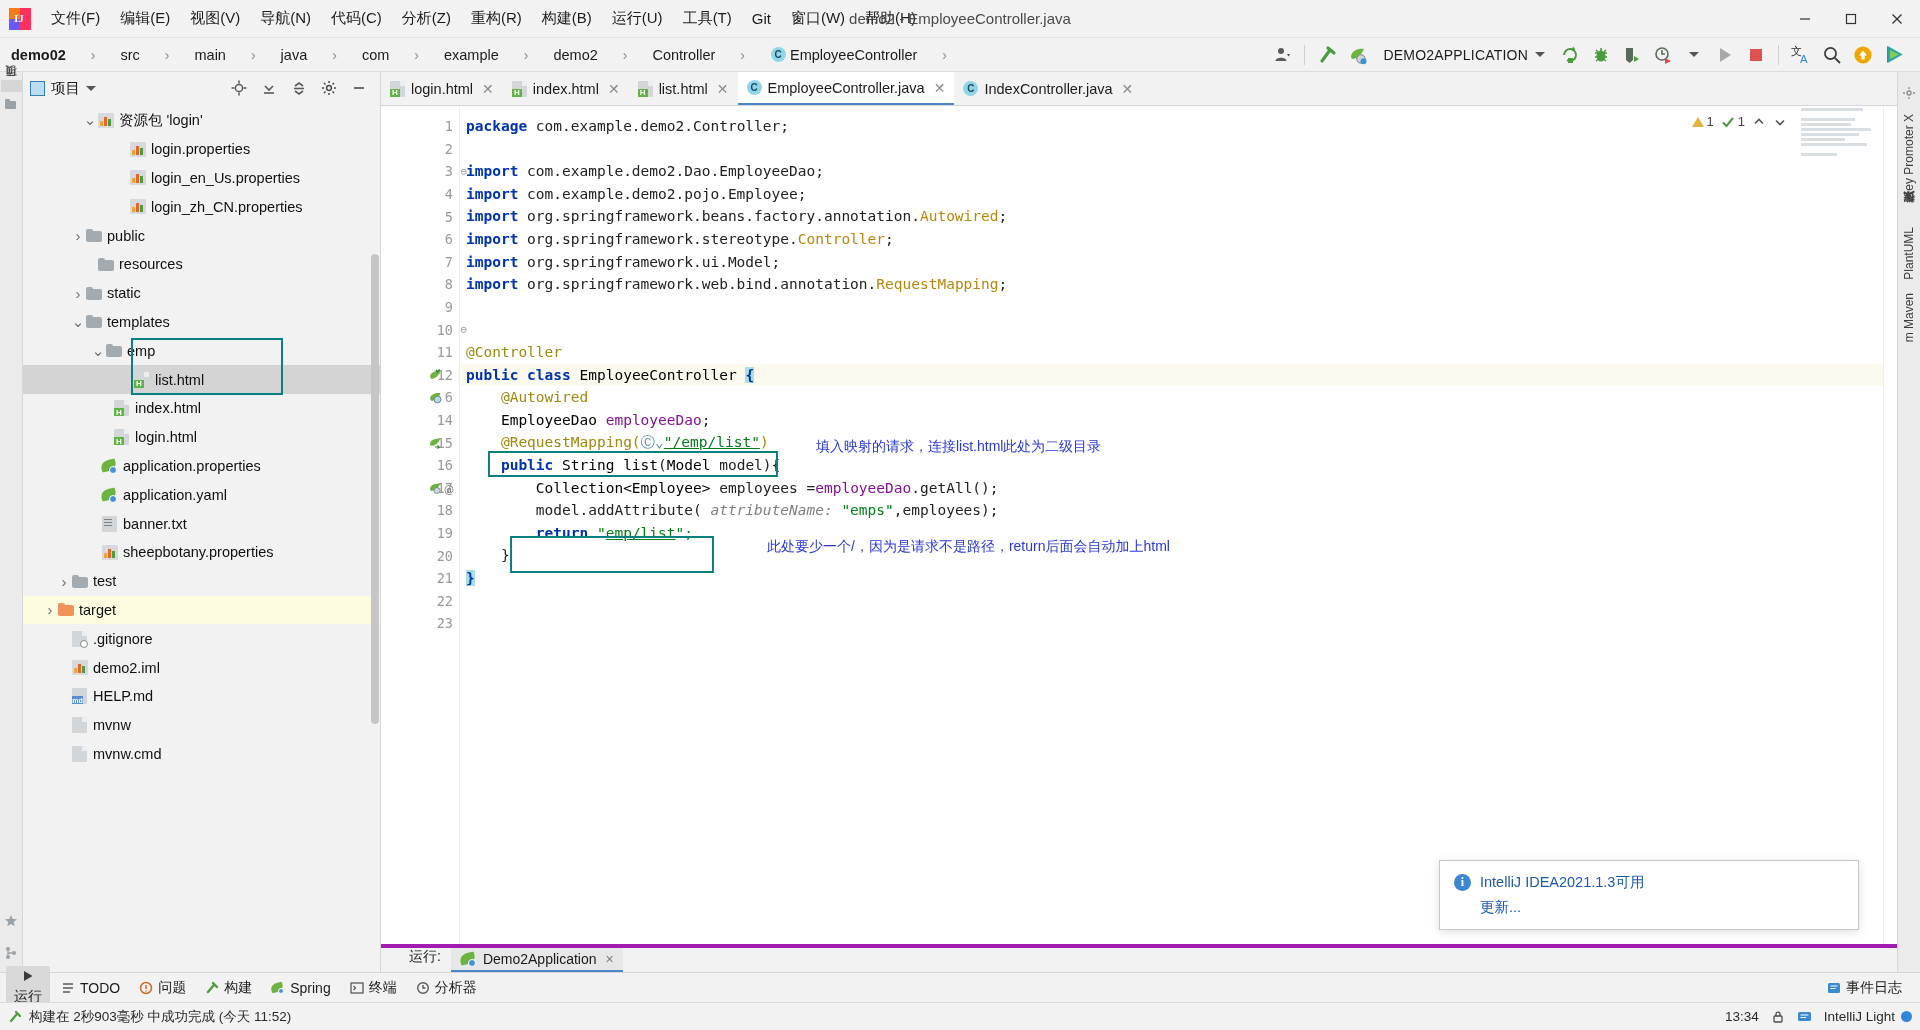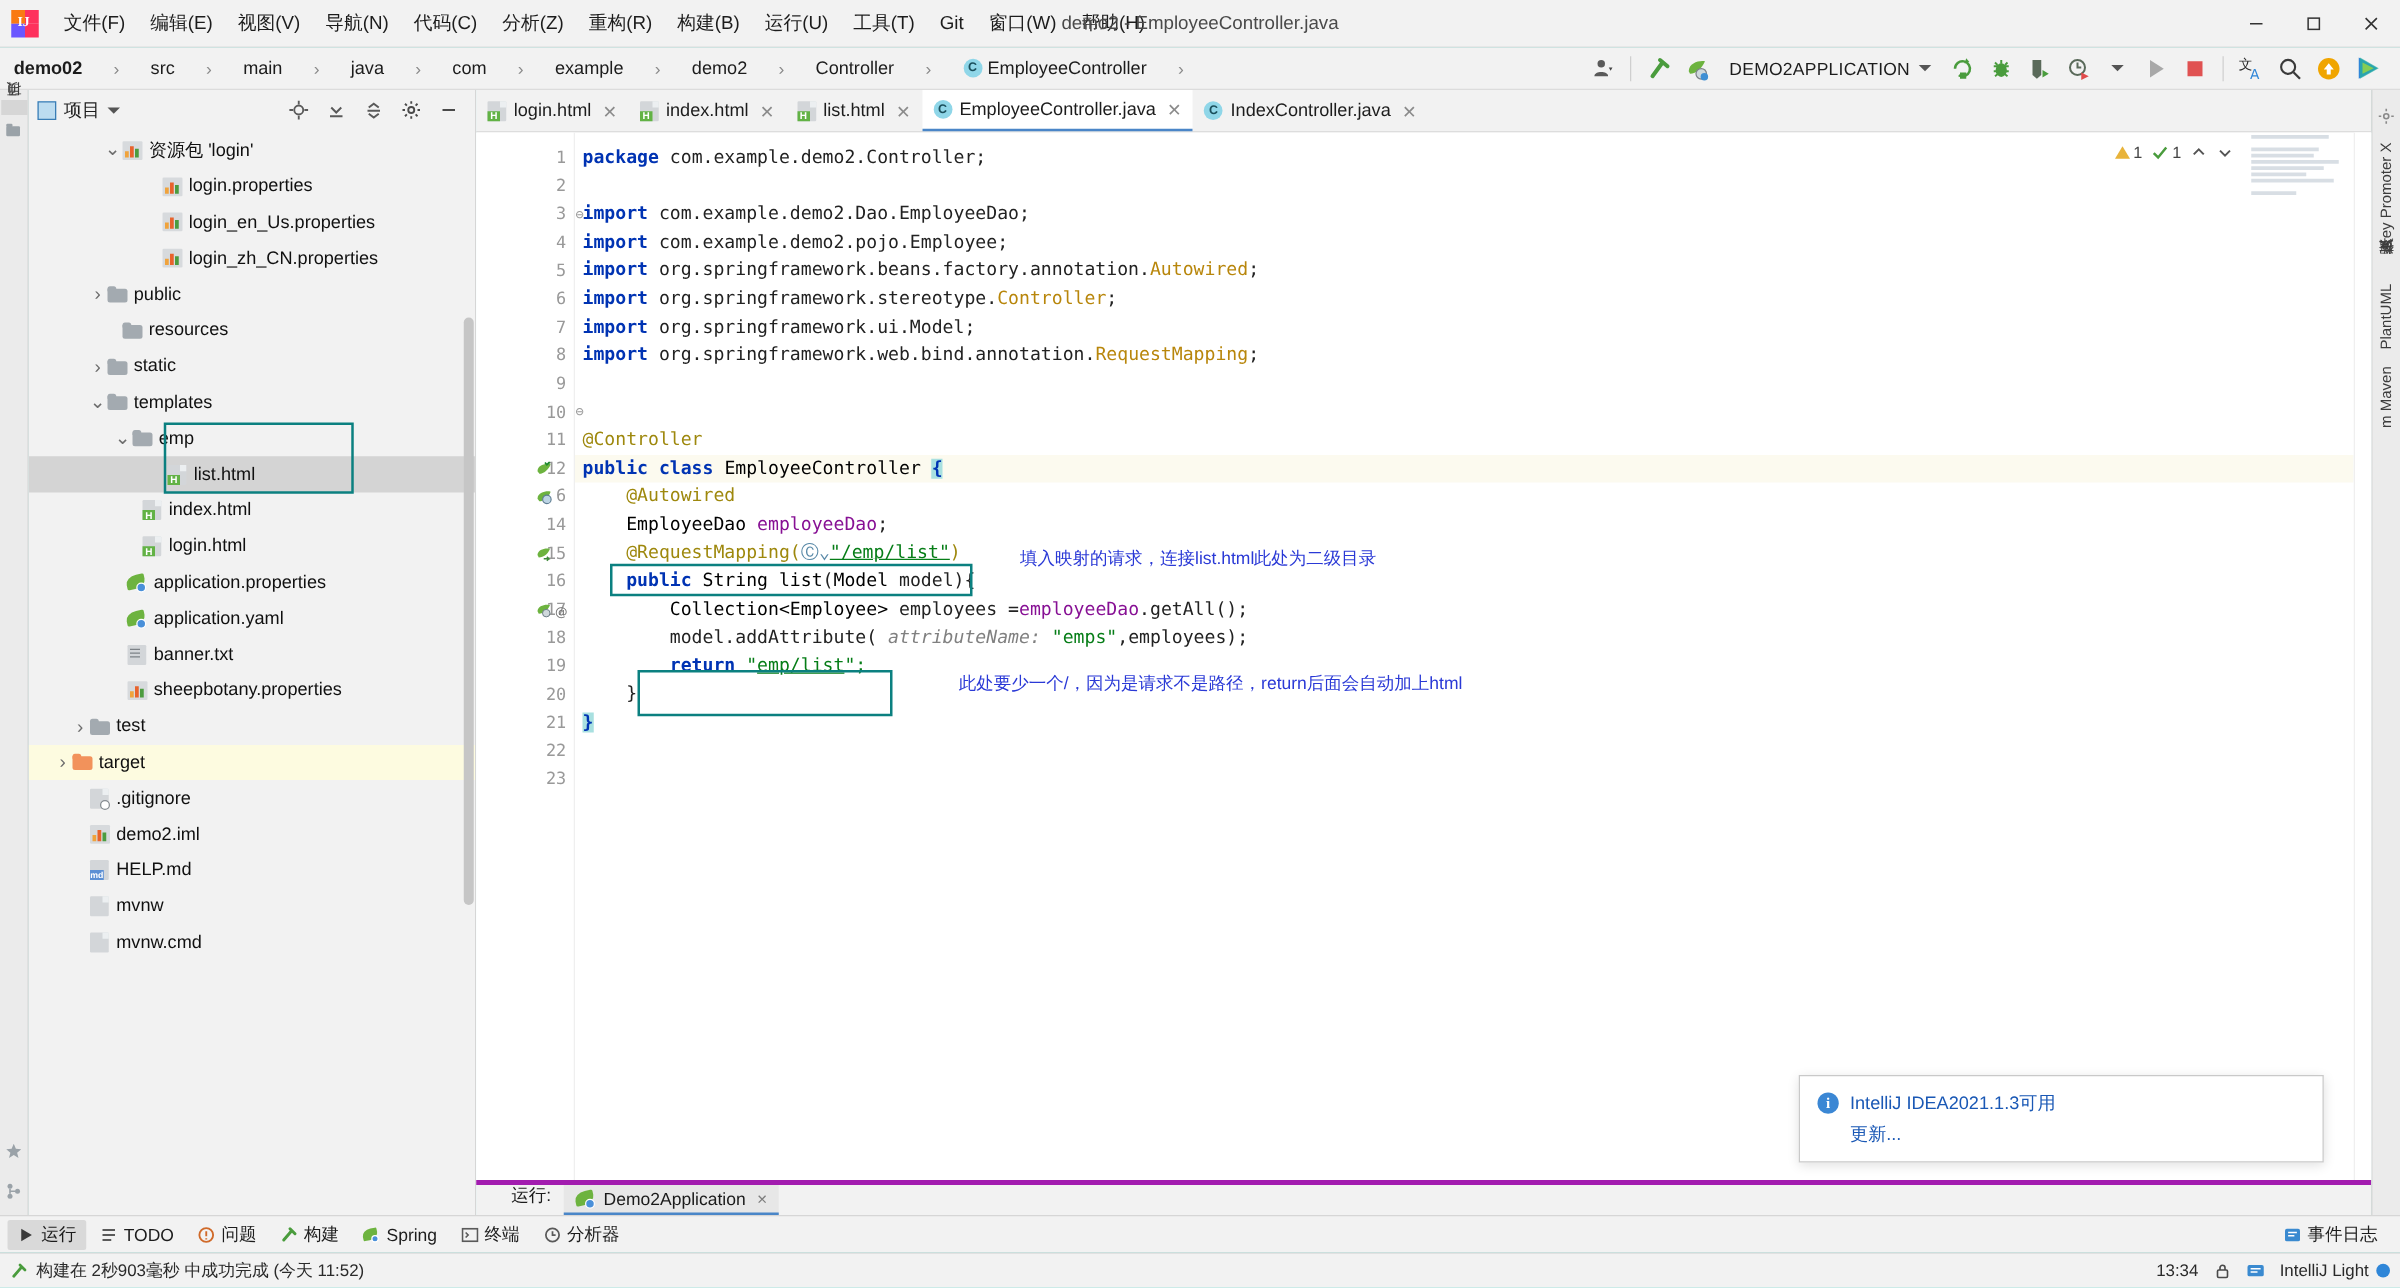--- a/index.html
+++ b/index.html
@@ -3,21 +3,21 @@
 <meta charset="utf-8">
 <style>
   * { box-sizing: border-box; margin:0; padding:0; }
   html,body { width:1920px; height:1030px; overflow:hidden; }
   body {
     font-family: "Liberation Sans", sans-serif;
     font-size: 15px;
     color:#1a1a1a;
     background:#f2f2f2;
   }
-  .app { width:1920px; height:1030px; display:flex; flex-direction:column; background:#14b8a6; }
+  .app { width:1920px; height:1030px; display:flex; flex-direction:column; background:#8b5cf6; }
 
   
   .titlebar {
     height:38px; display:flex; align-items:center;
     background:#f2f2f2; border-bottom:1px solid #e3e3e3;
     position:relative; flex:none;
   }
   .ij-logo { width:22px; height:22px; margin:0 10px 0 9px; flex:none; position:relative; }
   .ij-logo .q1{position:absolute;left:0;top:0;width:11px;height:11px;background:#f97a12;}
   .ij-logo .q2{position:absolute;right:0;top:0;width:11px;height:11px;background:#fe315d;}
@@ -176,21 +176,21 @@
 
   
   .runrow { height:28px; display:flex; align-items:flex-start; background:#f2f2f2; border-top:4px solid #a21caf; padding-left:4px; flex:none; }
   .runrow .lbl { font-size:14px; color:#1c1c1c; padding:0 10px 0 24px; }
   .runtab { display:flex; align-items:center; gap:6px; padding:3px 9px; font-size:14px; border-bottom:2px solid #4a86c8; background:#e7e7e7; cursor:default;}
   .runtab .x { color:#7d7d7d; margin-left:3px; }
 
   
   .toolbar2 { height:30px; display:flex; align-items:center; background:#f2f2f2; border-top:1px solid #d6d6d6; padding:0 6px; gap:3px; flex:none; }
   .tw { display:flex; align-items:center; gap:5px; padding:3px 8px; font-size:14px; color:#1c1c1c; cursor:default; border-radius:2px;}
-  .tw.active { background:#d9d9d9; }
+  .tw.active { background:#d9d9d9;flex-direction:column; }
   .tw-right { margin-left:auto; display:flex; align-items:center; gap:6px; padding-right:4px;}
 
   
   .statusbar { height:28px; display:flex; align-items:center; background:#f2f2f2; border-top:1px solid #dcdcdc; padding:0 8px; font-size:13.5px; color:#2a2a2a; flex:none; }
   .statusbar .right { margin-left:auto; display:flex; align-items:center; gap:12px; }
   .ijlight { display:flex; align-items:center; gap:6px; }
   .bluedot { width:11px;height:11px;border-radius:50%;background:#2f86d8; }
 
   svg { display:block; }
 </style>

